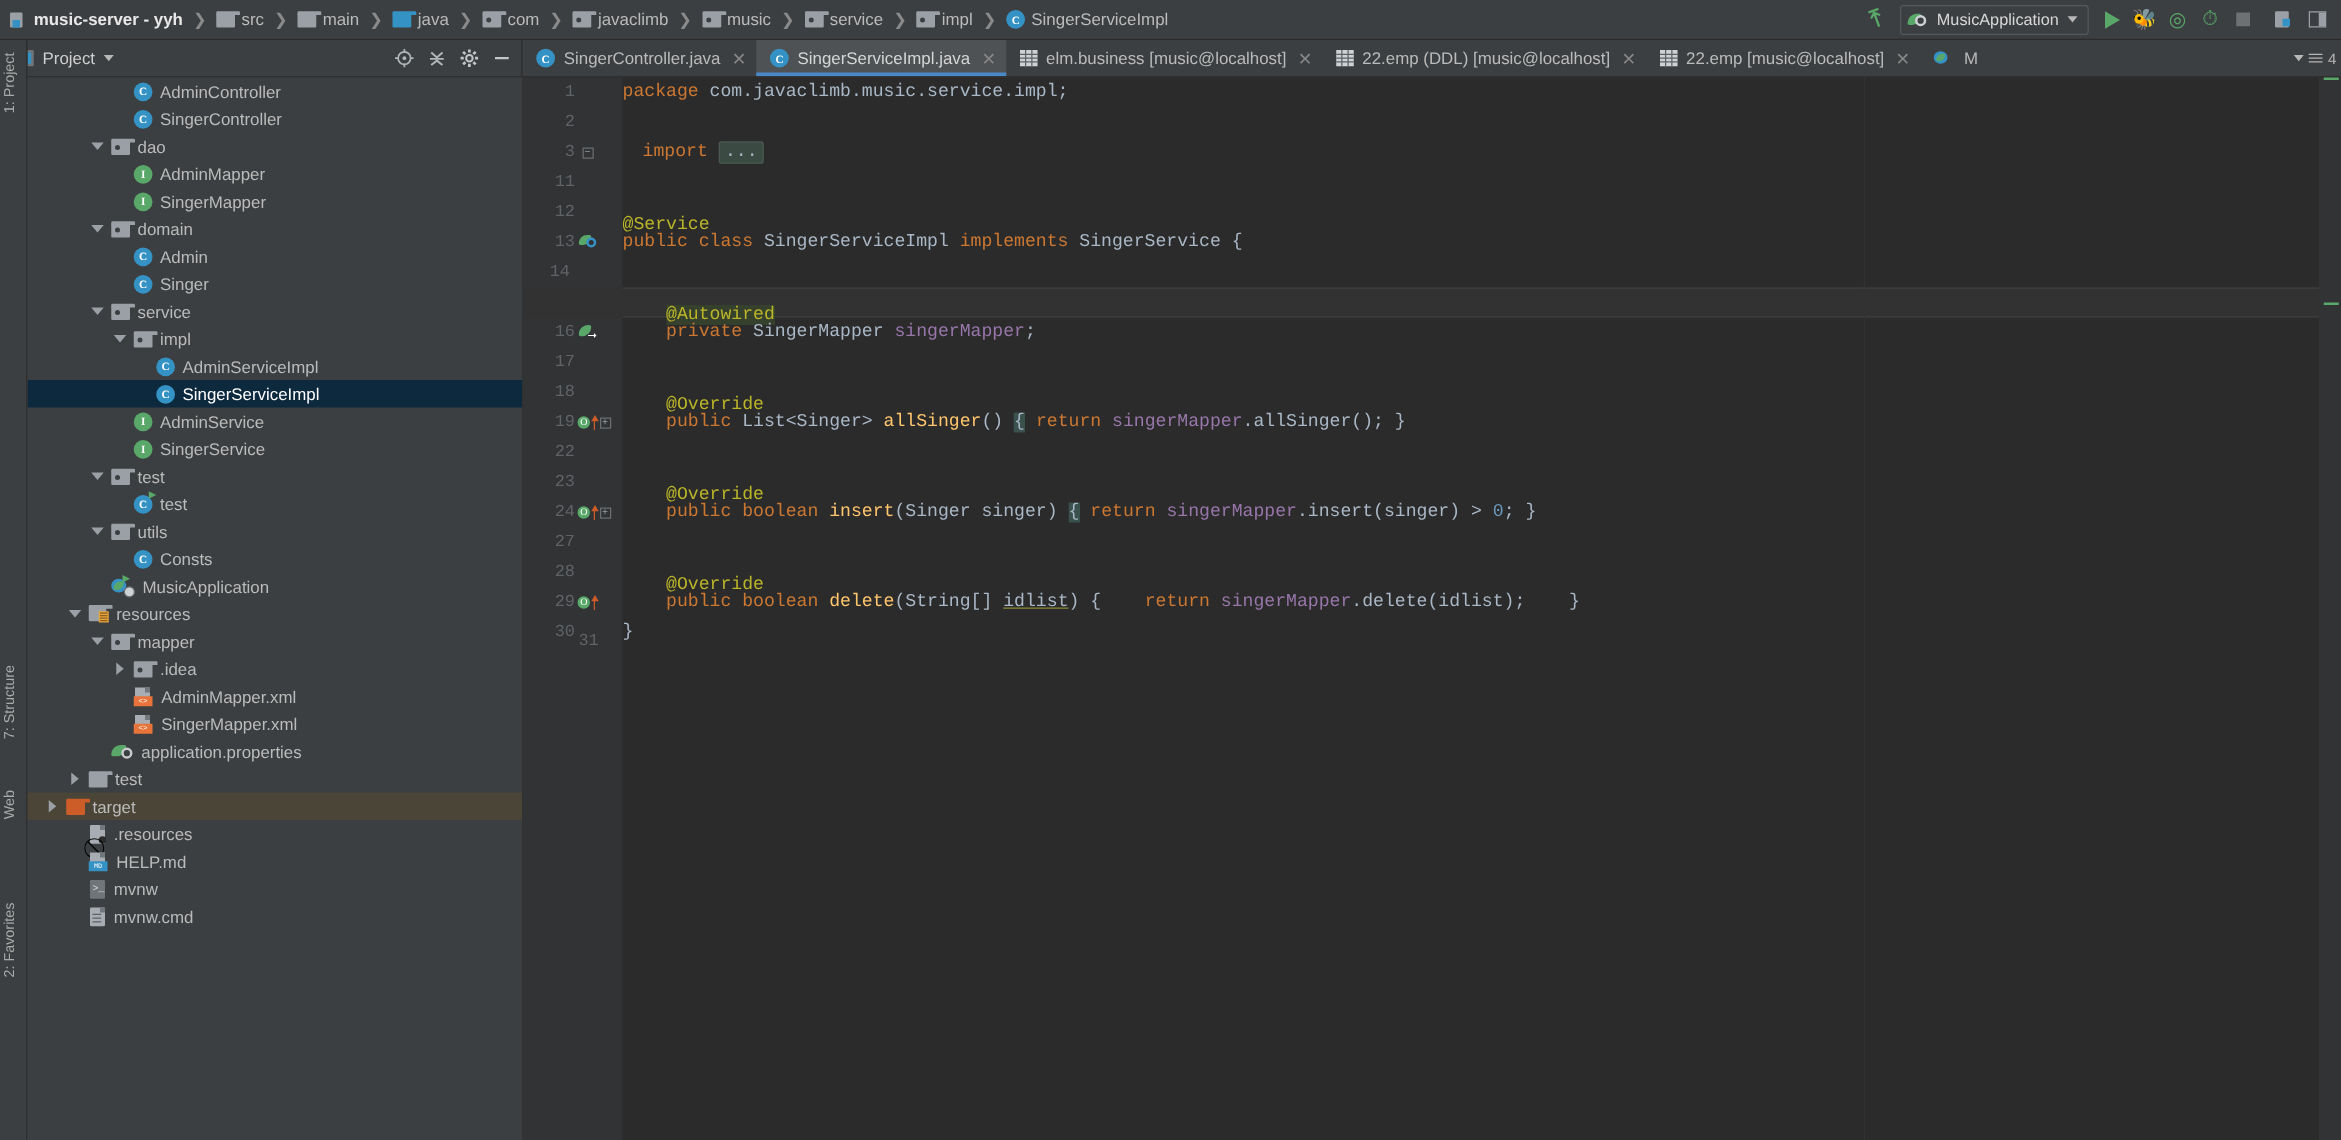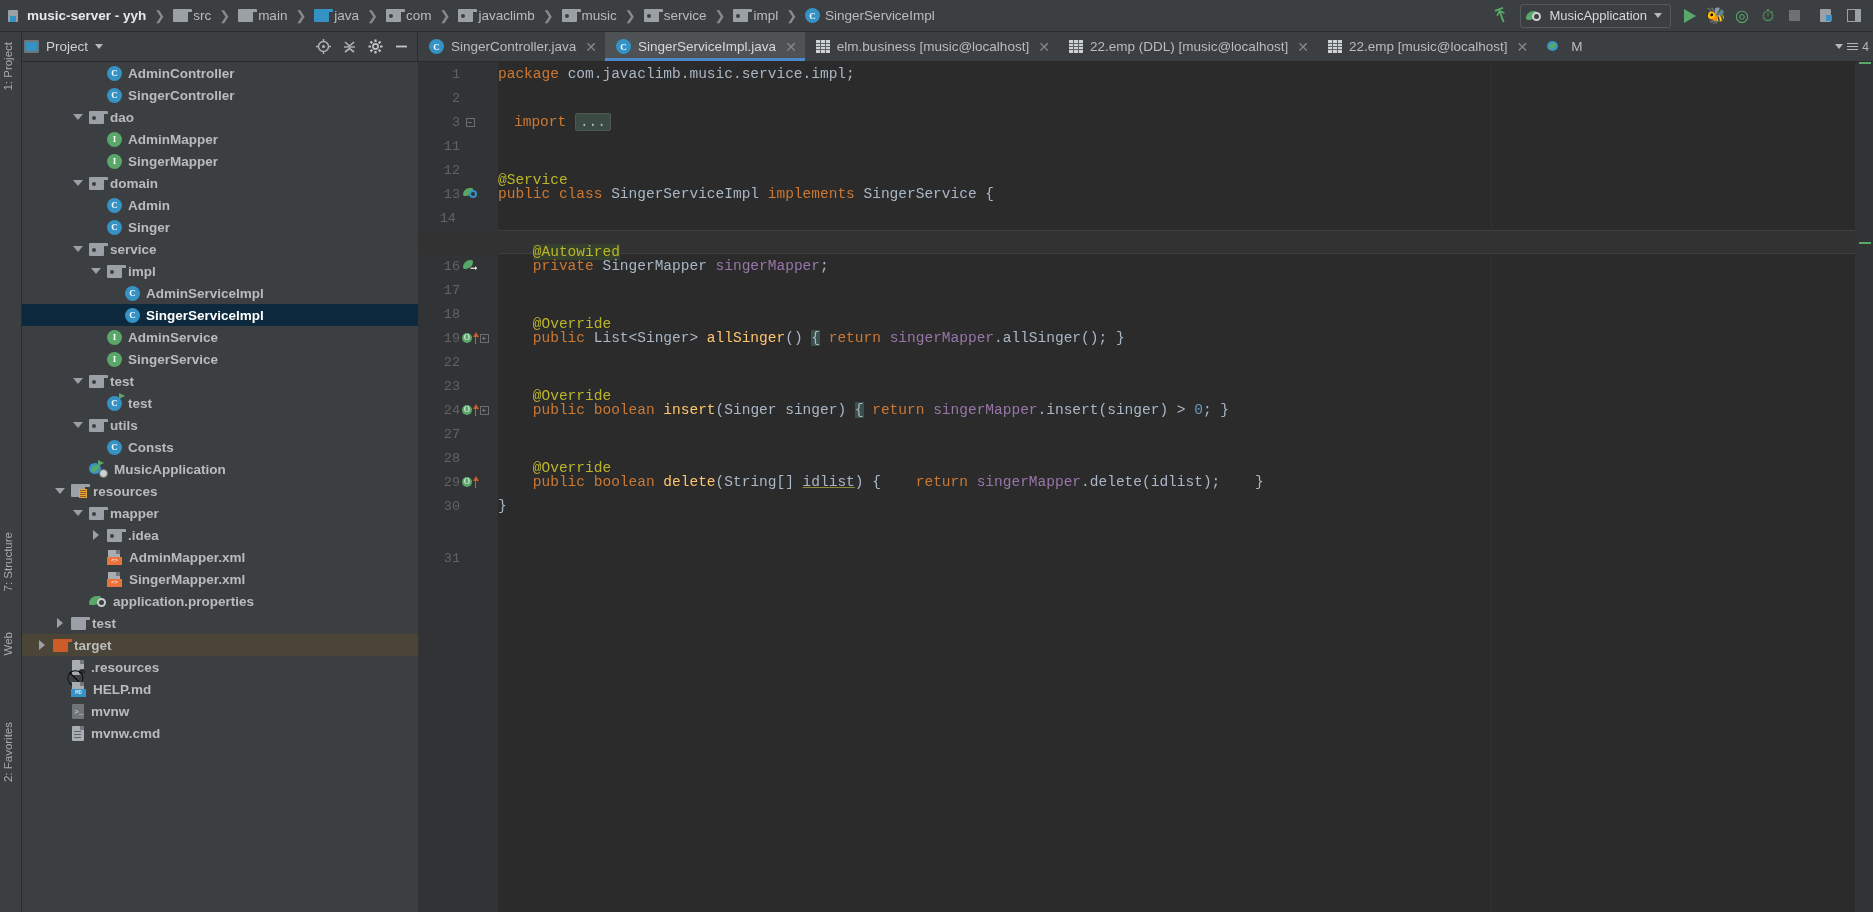--- a/index.html
+++ b/index.html
@@ -96,21 +96,21 @@
   .play{ width:0;height:0;border-left:12px solid #59a869;border-top:7px solid transparent;border-bottom:7px solid transparent;}
   .stopsq{ width:11px;height:11px;background:#6d7174;}
   .grn{ color:#59a869; font-size:16px; }
 
   
   .tabbar{
     position:absolute; left:0; top:32px; width:1873px; height:30px;
     background:#3c3f41; display:flex; align-items:stretch;
     border-bottom:1px solid #2b2b2b;
   }
-  .projpanelhdr{ width:418px; display:flex; align-items:center; padding-left:24px; flex:0 0 418px;
+  .projpanelhdr{ width:418px; display:flex; align-items:center; padding-left:12px; flex:0 0 418px;
                  border-right:1px solid #2b2b2b;}
   .pp-title{ display:flex; align-items:center; cursor:pointer; }
   .pp-title .lbl{ font-size:13.5px; color:#cfcfcf; padding:0 7px; }
   .pp-winicon{ width:15px;height:13px;border:2px solid #6f7478;background:#3592c4;border-radius:1px;}
   .pp-tools{ margin-left:auto; display:flex; align-items:center; padding-right:8px; gap:11px;}
   .tool{ cursor:pointer; display:flex; align-items:center; justify-content:center; }
 
   .tabs{ display:flex; align-items:stretch; flex:1 1 auto; overflow:hidden;}
   .tab{ display:flex; align-items:center; padding:0 8px 0 11px; position:relative; cursor:pointer;
         max-width:260px; }
@@ -131,21 +131,21 @@
 
   
   .tree{ position:absolute; left:22px; top:62px; width:396px; height:850px;
          background:#3c3f41; overflow:hidden; }
   .row{ height:22px; display:flex; align-items:center; white-space:nowrap; cursor:default;}
   .row.sel{ background:#0d293e; }
   .row.hover{ background:#4b4537; }
   .row .tw{ width:12px; height:12px; display:flex; align-items:center; justify-content:center; flex:0 0 12px;}
   .tw-down{ width:0;height:0;border-left:5px solid transparent;border-right:5px solid transparent;border-top:6px solid #9aa0a6;}
   .tw-right{ width:0;height:0;border-top:5px solid transparent;border-bottom:5px solid transparent;border-left:6px solid #9aa0a6;}
-  .row .nm{ font-size:13.5px; color:#bbbbbb; padding-left:6px;font-weight:bold; }
+  .row .nm{ font-size:13.5px; color:#bbbbbb; padding-left:6px; }
   .row.sel .nm{ color:#ffffff; }
   .row .ib{ position:relative; display:flex; align-items:center; }
 
   .treescroll{ position:absolute; right:2px; top:182px; width:7px; height:480px; background:#5a5d5f; border-radius:4px;}
 
   
   .editor{ position:absolute; left:418px; top:62px; width:1455px; height:850px; background:#2b2b2b;}
   .gutter{ position:absolute; left:0; top:0; width:62px; height:850px; background:#313335;}
   .gutter2{ position:absolute; left:62px; top:0; width:18px; height:850px; background:#313335;}
   .lnrow{ position:absolute; left:0; width:80px; height:24px; display:flex; align-items:center;}
@@ -944,21 +944,21 @@
               <span class="st"></span>
             </span>
           </span>
         </div>
         <div class="codeline" style="top: 408px;"><span class="id">    </span><span class="kw">public </span><span class="kw">boolean </span><span class="mth">delete</span><span class="id">(String[] </span><span class="id unders">idlist</span><span class="id">) {    </span><span class="kw">return </span><span class="fld">singerMapper</span><span class="id">.delete(idlist);    </span><span class="id">}</span></div>
         <div class="lnrow" style="top: 432px;">
           <span class="ln">30</span>
           <span class="gmark"></span>
         </div>
         <div class="codeline" style="top: 432px;"><span class="id">}</span></div>
-        <div class="lnrow" style="top: 484px;">
+        <div class="lnrow" style="top: 444px; flex-direction: column;">
           <span class="ln">31</span>
           <span class="gmark"></span>
         </div>
         <div class="codeline" style="top: 456px;"></div>
       </div>
   <div class="curlinegut" style="top: 168px;"></div>
     </div>
   <div class="edgeline"></div>
   <div class="rightbar">
     <div class="rmark" style="top:0px;"></div>

